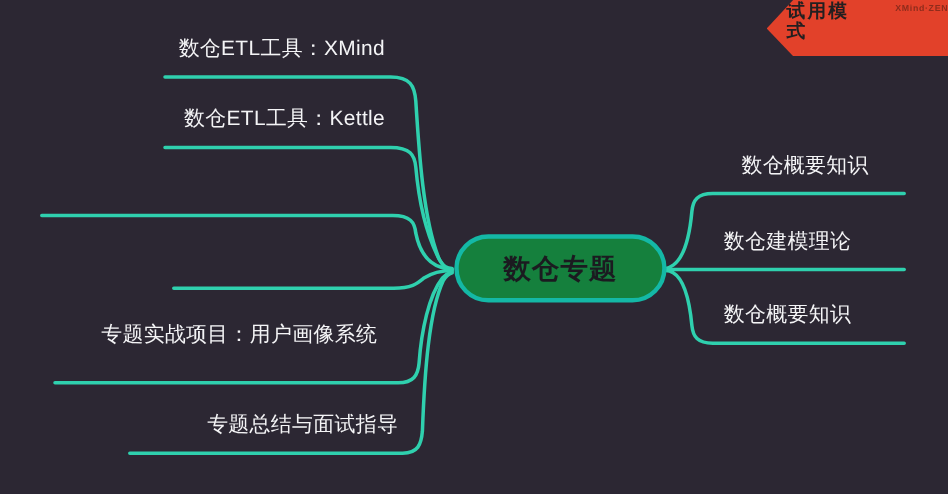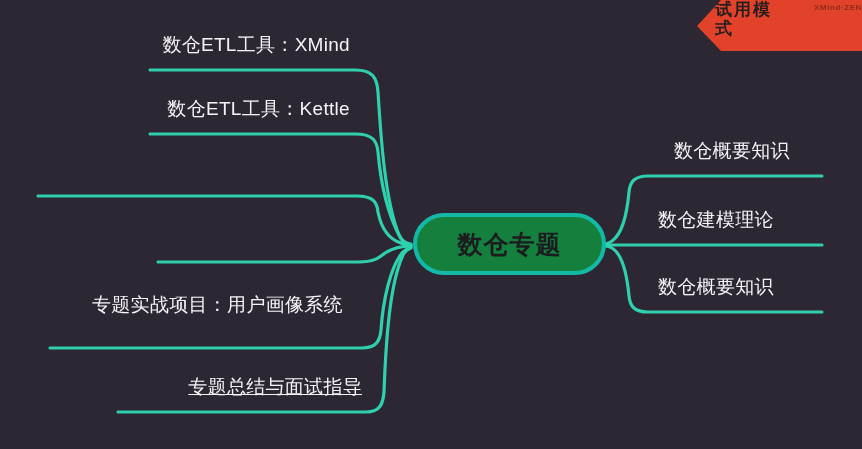--- a/index.html
+++ b/index.html
@@ -141,21 +141,21 @@
   <div class="topic left" style="left:60px; top:96px; width:290px;">
     <span>数仓ETL工具：Kettle</span>
   </div>
 
 
 
   <div class="topic wrap" style="left:56px; top:292px; width:302px;">
     <span>专题实战项目：用户画像系统</span>
   </div>
 
-  <div class="topic left" style="left:70px; top:374px; width:292px;text-decoration:underline;">
+  <div class="topic left" style="left:70px; top:374px; width:292px;">
     <span>专题总结与面试指导</span>
   </div>
 
   <div class="topic right" style="left:658px; top:138px; width:200px;margin-left:16px;">
     <span>数仓概要知识</span>
   </div>
 
   <div class="topic right" style="left:658px; top:207px; width:200px;">
     <span>数仓建模理论</span>
   </div>

